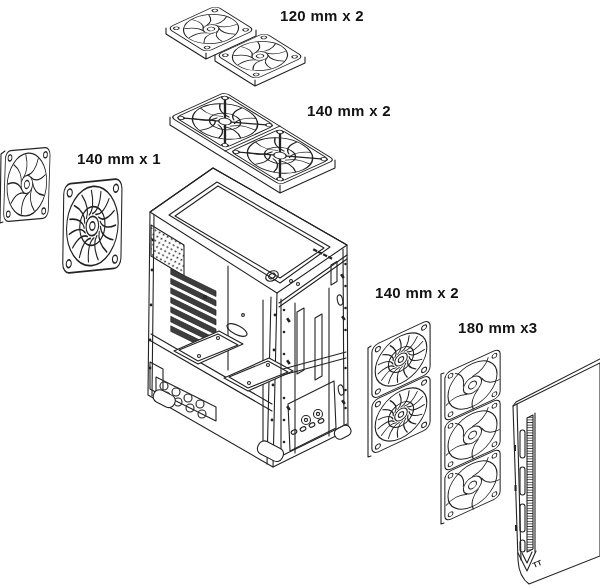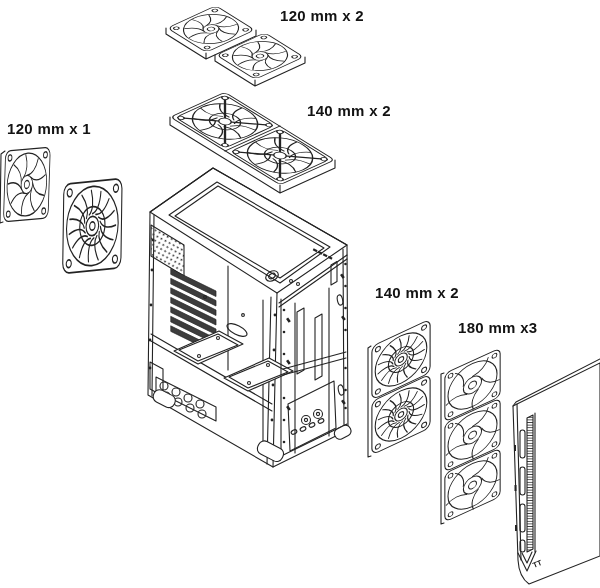--- a/index.html
+++ b/index.html
@@ -304,16 +304,16 @@
       <rect x="514" y="445" width="2" height="6"></rect>
       <rect x="514.5" y="485" width="2" height="6"></rect>
       <rect x="515" y="525" width="2" height="6"></rect>
     </g>
     <text x="534" y="568" font-size="7.5" font-weight="bold" fill="#111" stroke="none" font-family="Liberation Sans, sans-serif" transform="rotate(-22 534 568)">TT</text>
   </g>
 </svg>
 
   <div class="lbl" style="left:280px;top:7px">120 mm x 2</div>
   <div class="lbl" style="left:307px;top:102px">140 mm x 2</div>
-  <div class="lbl" style="left:7px;top:120px">120 mm x 1</div>
+  <div class="lbl" style="left:77px;top:150px">140 mm x 1</div>
   <div class="lbl" style="left:375px;top:284px">140 mm x 2</div>
   <div class="lbl" style="left:458px;top:319px">180 mm x3</div>
 </div>
 
 </body></html>

